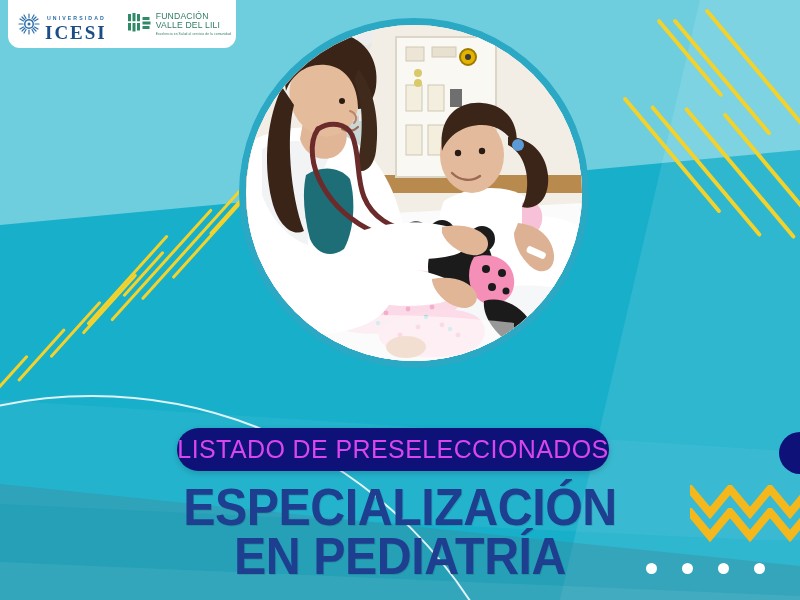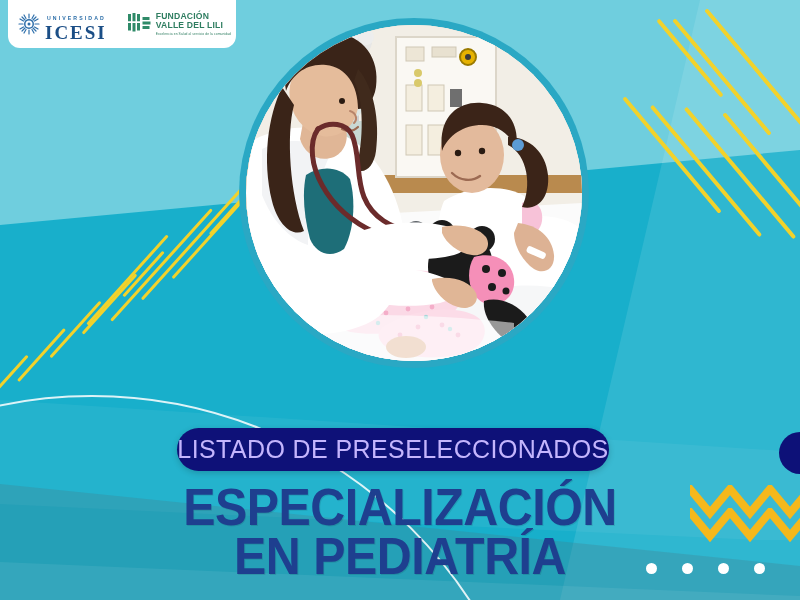--- a/index.html
+++ b/index.html
@@ -146,21 +146,21 @@
   }
   .logo-fvl {
     display: flex;
     align-items: center;
     gap: 4px;
   }
   .fvl-mark { width: 25px; height: 24px; flex: 0 0 auto; }
   .fvl-words { line-height: 1.05; }
   .fvl-l1, .fvl-l2 {
     font-size: 8.6px;
-    font-weight: 700;
+    font-weight: 400;
     color: #2E7D60;
     letter-spacing: 0.2px;
   }
   .fvl-tag {
     font-size: 3.3px;
     color: #2E7D60;
     letter-spacing: 0.1px;
     margin-top: 2px;
     white-space: nowrap;
     transform: scaleY(1.25);
@@ -222,21 +222,21 @@
     width: 432px;
     height: 43px;
     border-radius: 22px;
     background: #0E1178;
     display: flex;
     align-items: center;
     justify-content: center;
     box-shadow: 0 2px 6px rgba(0,0,0,0.18);
   }
   .pill-text {
-    color: #c4b5fd;
+    color: #d946ef;
     font-size: 25px;
     font-weight: 400;
     letter-spacing: 0.4px;
     white-space: nowrap;
   }
 
   .title {
     position: absolute;
     left: 0;
     top: 483px;

